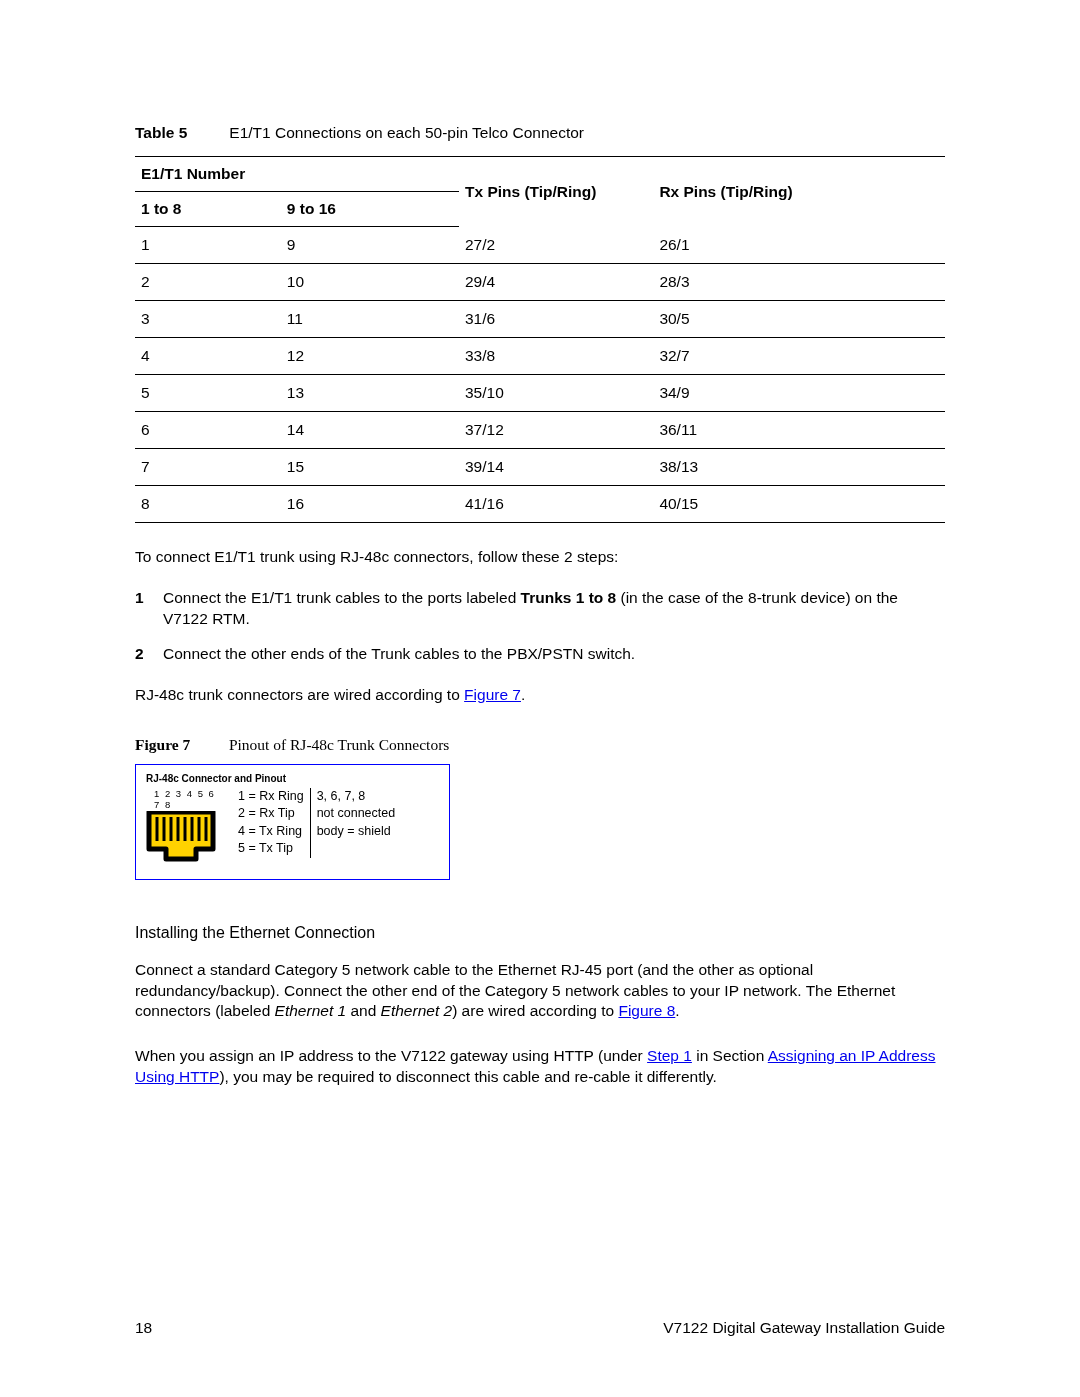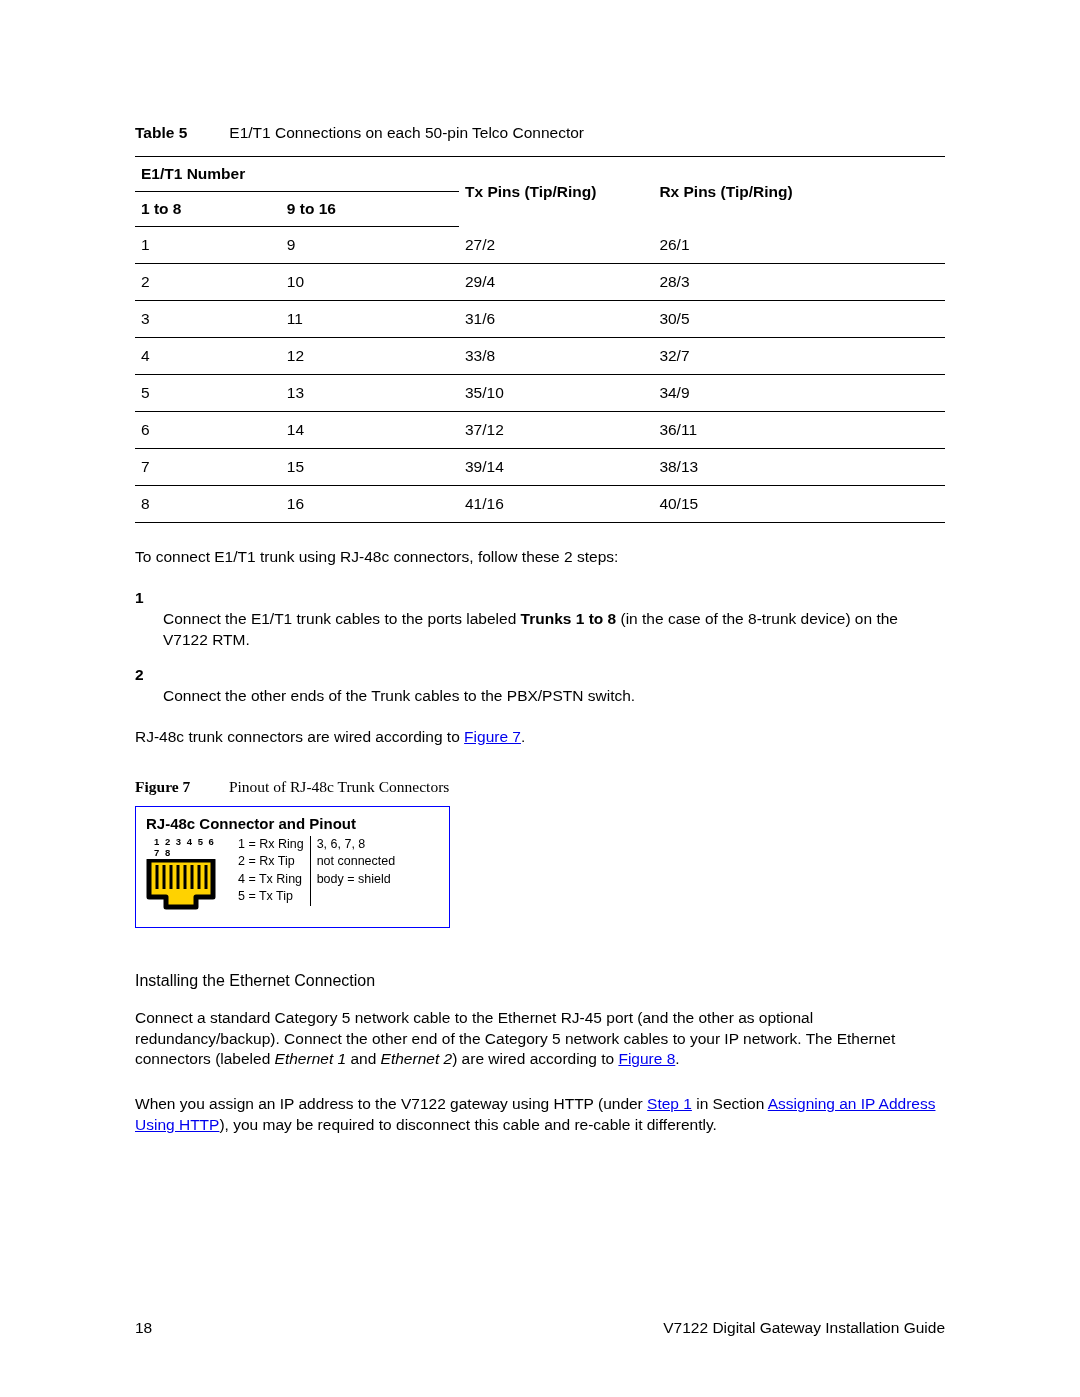--- a/index.html
+++ b/index.html
@@ -68,21 +68,20 @@
     margin-bottom: 14px;
     line-height: 1.35;
   }
   ol.steps li .num {
     font-weight: bold;
     width: 28px;
     flex-shrink: 0;
   }
   ol.steps li .txt {
     flex: 1;
-    margin-top: 21px;
   }
   a.link {
     color: #0000EE;
     text-decoration: underline;
   }
   .figure-caption {
     margin: 30px 0 10px 0;
     font-family: Liberation Serif, serif;
   }
   .figure-caption .label {
@@ -91,34 +90,34 @@
     width: 90px;
   }
   .fig-box {
     border: 1.5px solid #0000ff;
     width: 315px;
     padding: 8px 10px 10px 10px;
     box-sizing: border-box;
   }
   .fig-box .title {
     font-weight: bold;
-    font-size: 15px;
+    font-size: 10px;
     margin-bottom: 4px;
   }
   .fig-inner {
     display: flex;
     align-items: flex-start;
   }
   .rj45 {
     width: 78px;
     flex-shrink: 0;
   }
   .rj45 .pinlabels {
     font-size: 9.5px;
-    font-weight: bold;
+    font-weight: normal;
     letter-spacing: 1.5px;
     margin-bottom: 1px;
     margin-left: 8px;
   }
   .pin-cols {
     display: flex;
     font-size: 12.5px;
     line-height: 1.4;
     margin-left: 14px;
   }

